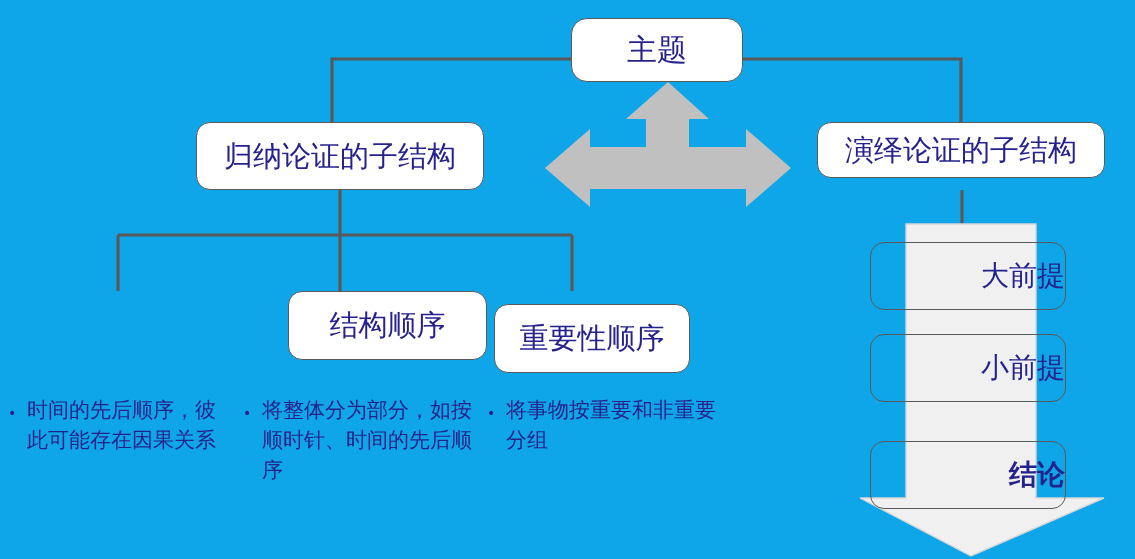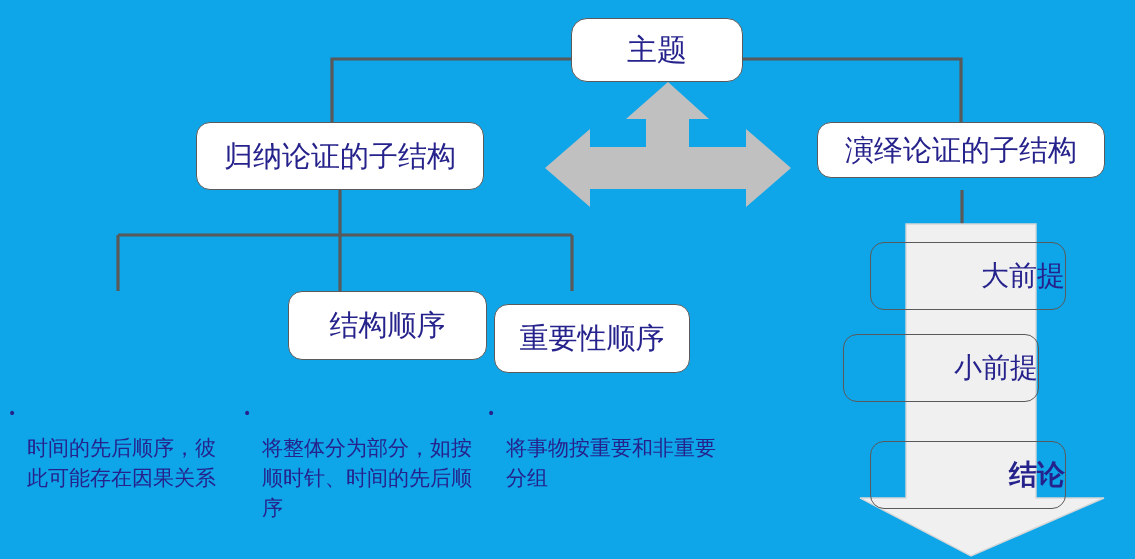--- a/index.html
+++ b/index.html
@@ -56,21 +56,21 @@
   #node-inductive .node-label, #node-deductive .node-label { font-size: 29px; }
 
   
   #node-time   { left: 19px;  top: 291px; width: 200px; height: 69px; }
   #node-struct { left: 252px; top: 291px; width: 199px; height: 69px; margin-left: 36px; }
   #node-impt   { left: 494px; top: 304px; width: 196px; height: 69px; font-family: Liberation Serif, serif; }
   #node-time .node-label, #node-struct .node-label, #node-impt .node-label { font-size: 29px; }
 
   
   #node-major { left: 870px; top: 242px; width: 196px; height: 68px; }
-  #node-minor { left: 843px; top: 334px; width: 196px; height: 68px; }
+  #node-minor { left: 870px; top: 334px; width: 196px; height: 68px; }
   #node-concl { left: 870px; top: 441px; width: 196px; height: 68px; font-weight: bold; }
   #node-major .node-label, #node-minor .node-label, #node-concl .node-label { font-size: 28px; }
   .node.over-arrow { background: transparent; justify-content: flex-end; }
 
   
   .bullet-block {
     position: absolute;
     display: flex;
     align-items: flex-start;
     color: #26228c;
@@ -82,21 +82,20 @@
     width: 14px;
     margin-top: 10px;
     margin-right: 5px;
     color: #26228c;
     font-size: 14px;
     line-height: 1;
   }
   .bullet-text {
     flex: 1 1 auto;
     color: #26228c;
-    margin-top: 38px;
   }
   #bullet-0 { left: 8px;   top: 396px; width: 228px; }
   #bullet-1 { left: 243px; top: 396px; width: 238px; }
   #bullet-2 { left: 487px; top: 396px; width: 230px; }
 </style>
 </head>
 <body>
 
 <div id="canvas">
 

